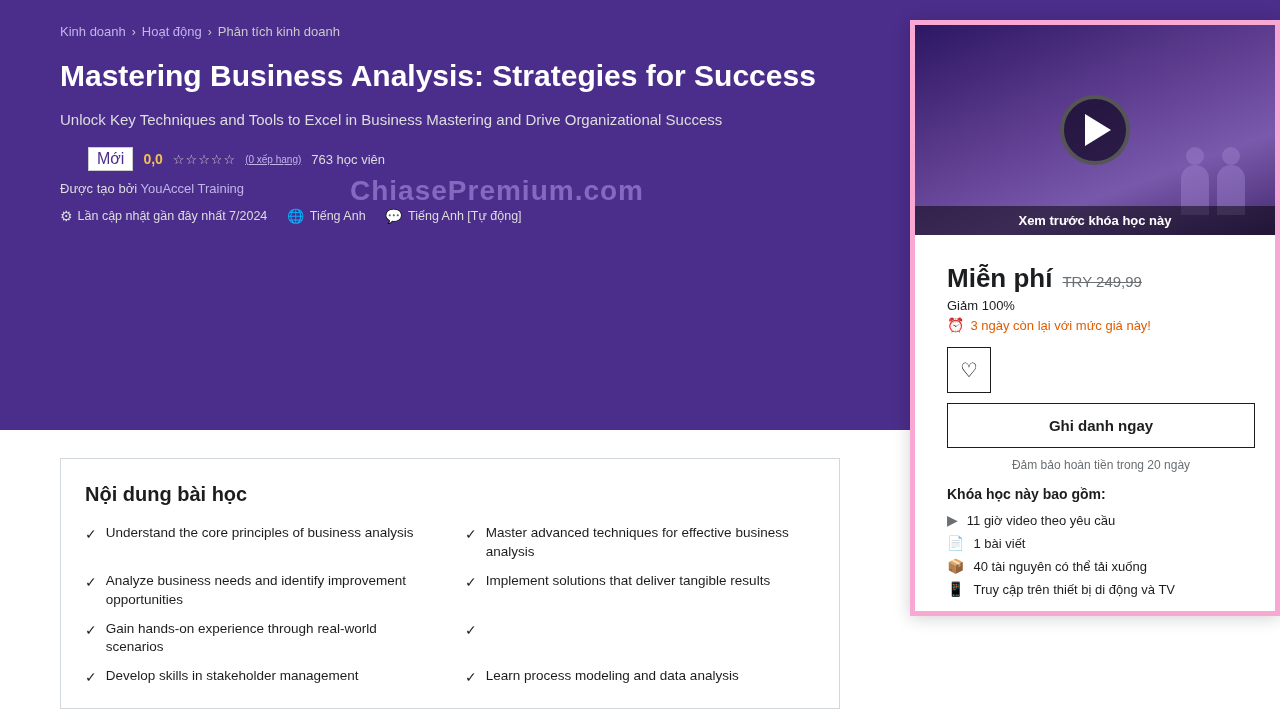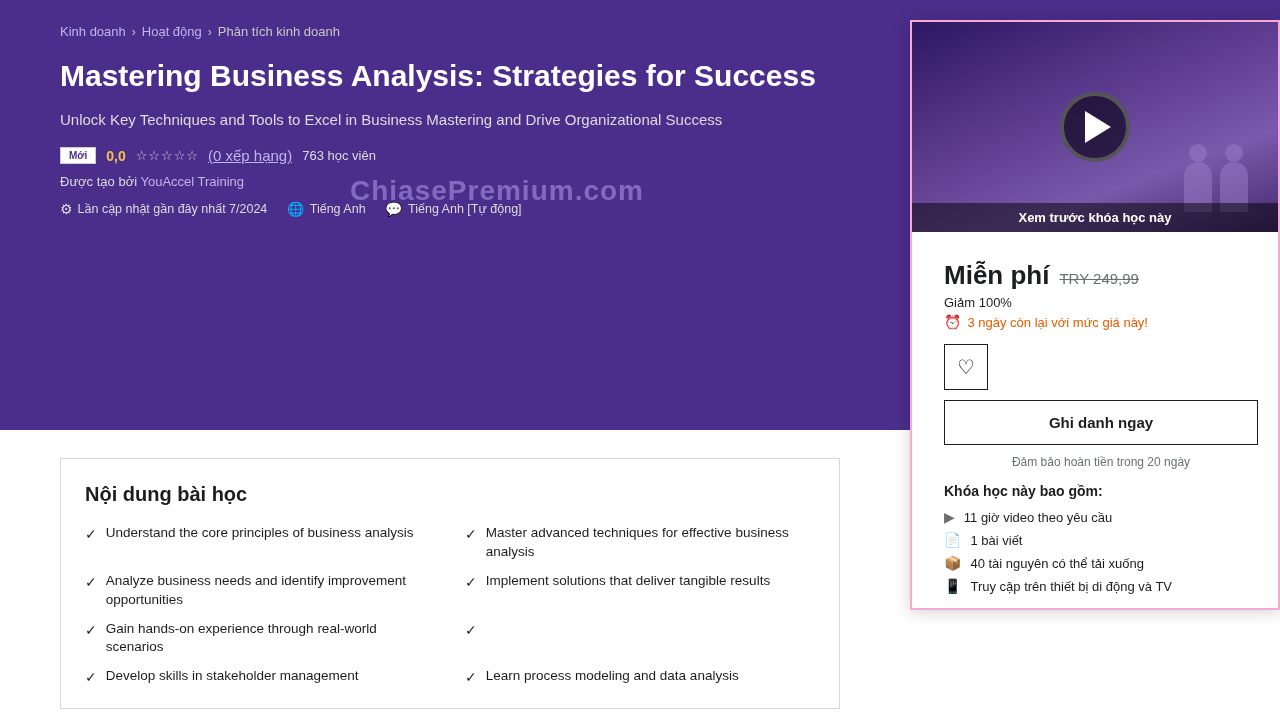--- a/index.html
+++ b/index.html
@@ -66,39 +66,40 @@
     .meta-row {
       display: flex;
       align-items: center;
       gap: 10px;
       margin-bottom: 10px;
       flex-wrap: wrap;
     }
     .badge-new {
       background: #fff;
       color: #4b2d8b;
-      font-size: 10px;
-      font-weight: 700;
+      font-size: 16px;
+      font-weight: 400;
       padding: 2px 8px;
       border: 1px solid #ccc;
+      margin-left: 28px;
     }
     .rating-score {
       color: #f4c150;
       font-weight: 700;
       font-size: 14px;
     }
     .stars {
       display: inline-flex;
       gap: 1px;
     }
     .star { color: #f4c150; font-size: 13px; }
     .star.empty { color: #ccc; }
     .rating-count {
       color: #c0b4e8;
-      font-size: 15px;
+      font-size: 10px;
       text-decoration: underline;
       cursor: pointer;
     }
     .students-count {
       color: #ddd;
       font-size: 13px;
     }
 
     
     .creator-row {
@@ -127,21 +128,21 @@
     }
     .info-icon { font-size: 14px; }
 
     
     .right-panel {
       position: absolute;
       top: 20px;
       right: 0;
       width: 370px;
       background: #fff;
-      border: 2px solid #f9a8d4;
+      border: 5px solid #f9a8d4;
       box-shadow: 0 2px 16px rgba(0,0,0,0.18);
       z-index: 10;
     }
 
     .course-preview {
       position: relative;
       width: 100%;
       height: 210px;
       background: linear-gradient(135deg, #3a2070 0%, #6040a0 40%, #8060c0 100%);
       display: flex;

